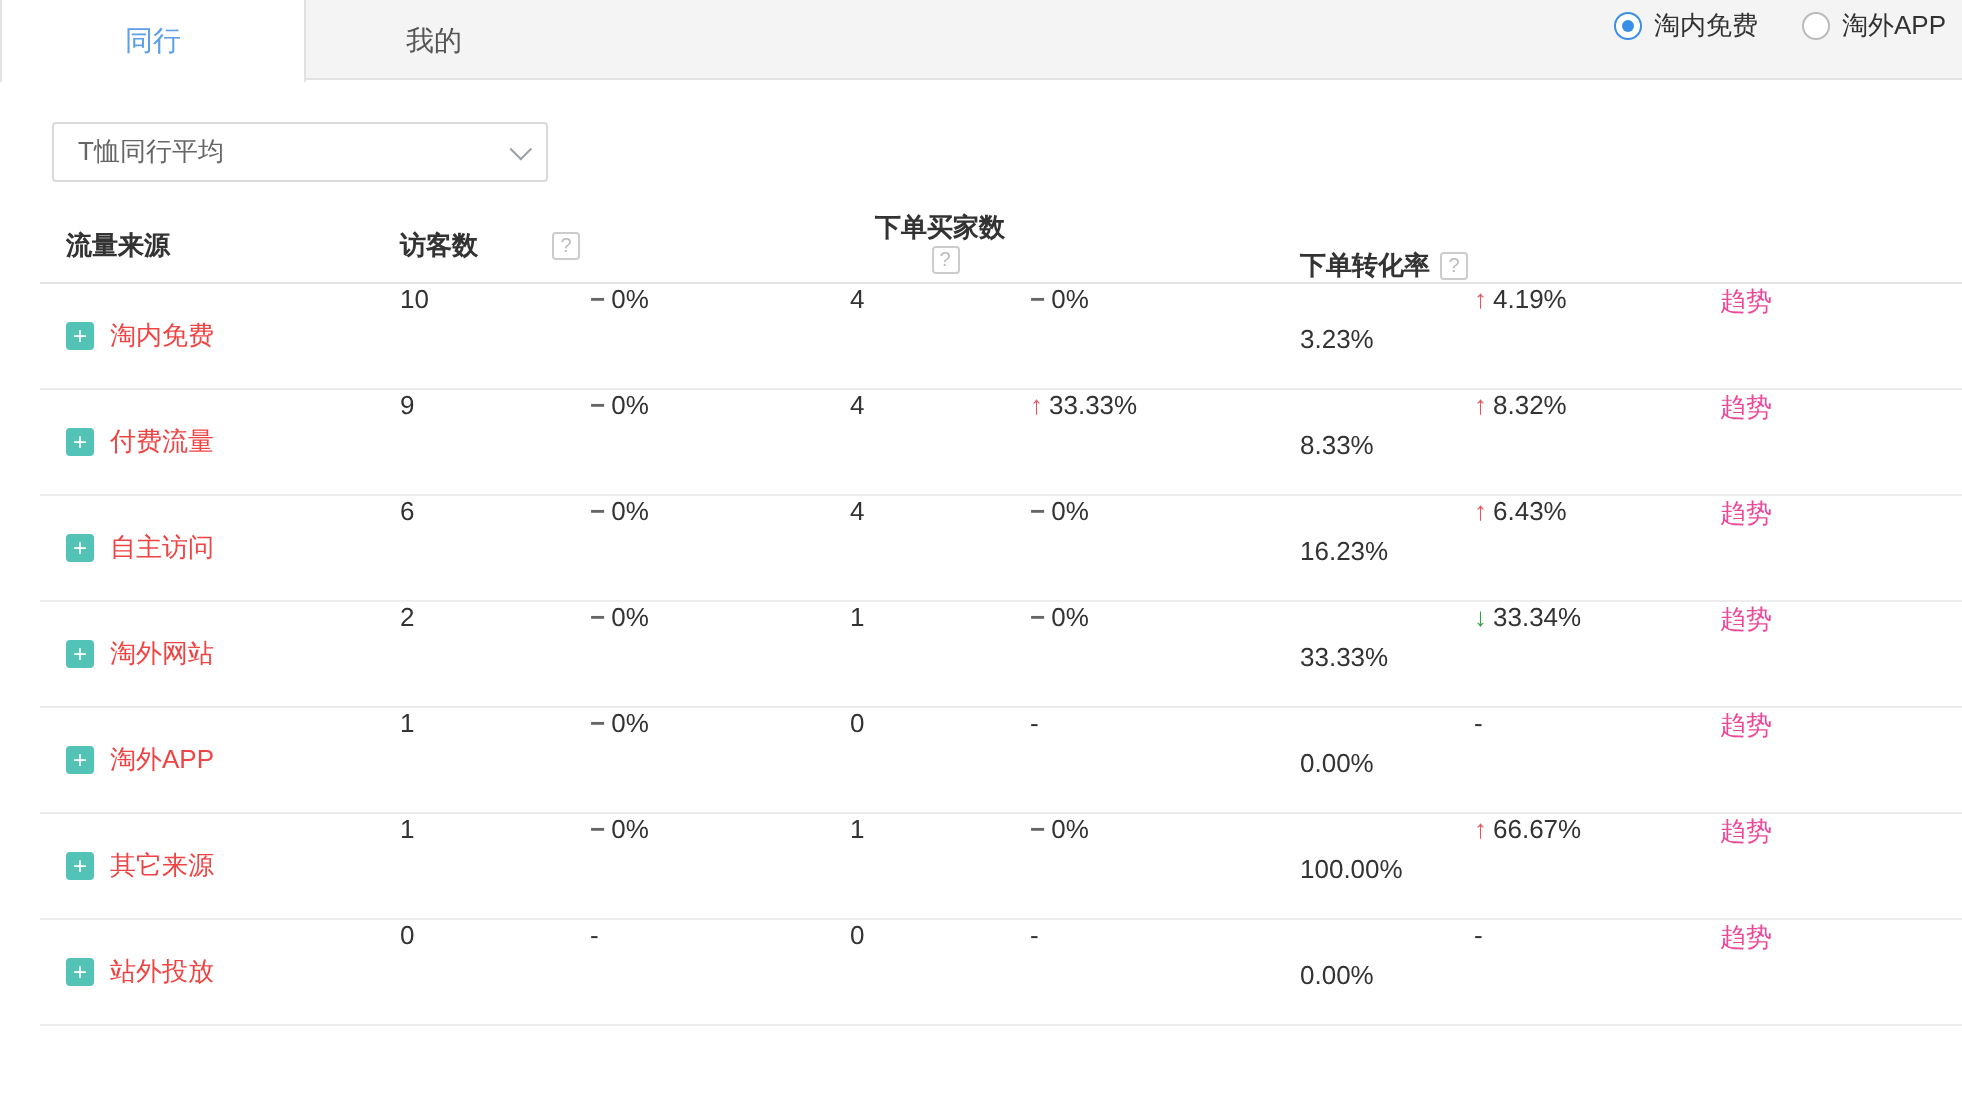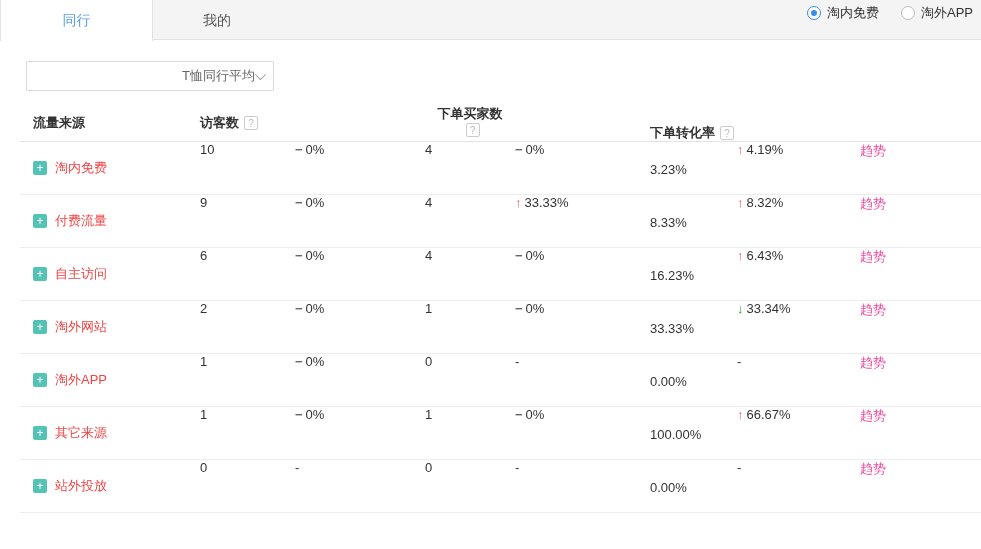--- a/index.html
+++ b/index.html
@@ -24,31 +24,31 @@
     background:#fff; display:inline-block; position:relative; }
   .radio-item.selected .radio-circle { border-color:#3a8ee6; }
   .radio-item.selected .radio-circle::after { content:""; position:absolute;
     left:3px; top:3px; width:6px; height:6px; border-radius:50%; background:#3a8ee6; }
   .radio-label { font-size:13px; color:#333; margin-left:6px; }
 
   
   .filter-select { position:absolute; left:26px; top:61px; width:248px; height:30px;
     border:1px solid #d9d9d9; border-radius:2px; background:#fff; cursor:pointer;
     display:flex; align-items:center; padding:0 10px 0 12px; }
-  .filter-value { font-size:13px; color:#666; flex:1;text-align:right; }
+  .filter-value { font-size:13px; color:#666; flex:1; }
   .chevron { width:8px; height:8px; border-right:1px solid #9aa0a6;
     border-bottom:1px solid #9aa0a6; transform:rotate(45deg) translateY(-2px); }
 
   
   .table { position:absolute; left:20px; top:105px; width:961px; }
   .tr { display:flex; height:53px; border-bottom:1px solid #ededed; }
   .tr.head { height:37px; border-bottom:1px solid #e4e4e4; }
   .td { font-size:13px; color:#333; }
   .col-source { width:180px; padding-left:13px; display:flex; align-items:center; }
-  .col-visitors { width:95px; }
+  .col-visitors { width:95px;gap:32px; }
   .col-vchange { width:130px; }
   .col-buyers  { width:90px;flex-direction:column; }
   .col-bchange { width:135px; }
   .col-conv    { width:87px;margin-top:20px; }
   .col-cchange { width:123px; }
   .col-action  { width:121px; }
   .head .td { font-weight:bold; color:#333; display:flex; align-items:center; }
   .head .col-source { font-weight:bold; }
 
   .help-icon { display:inline-flex; width:14px; height:14px; margin-left:5px;

